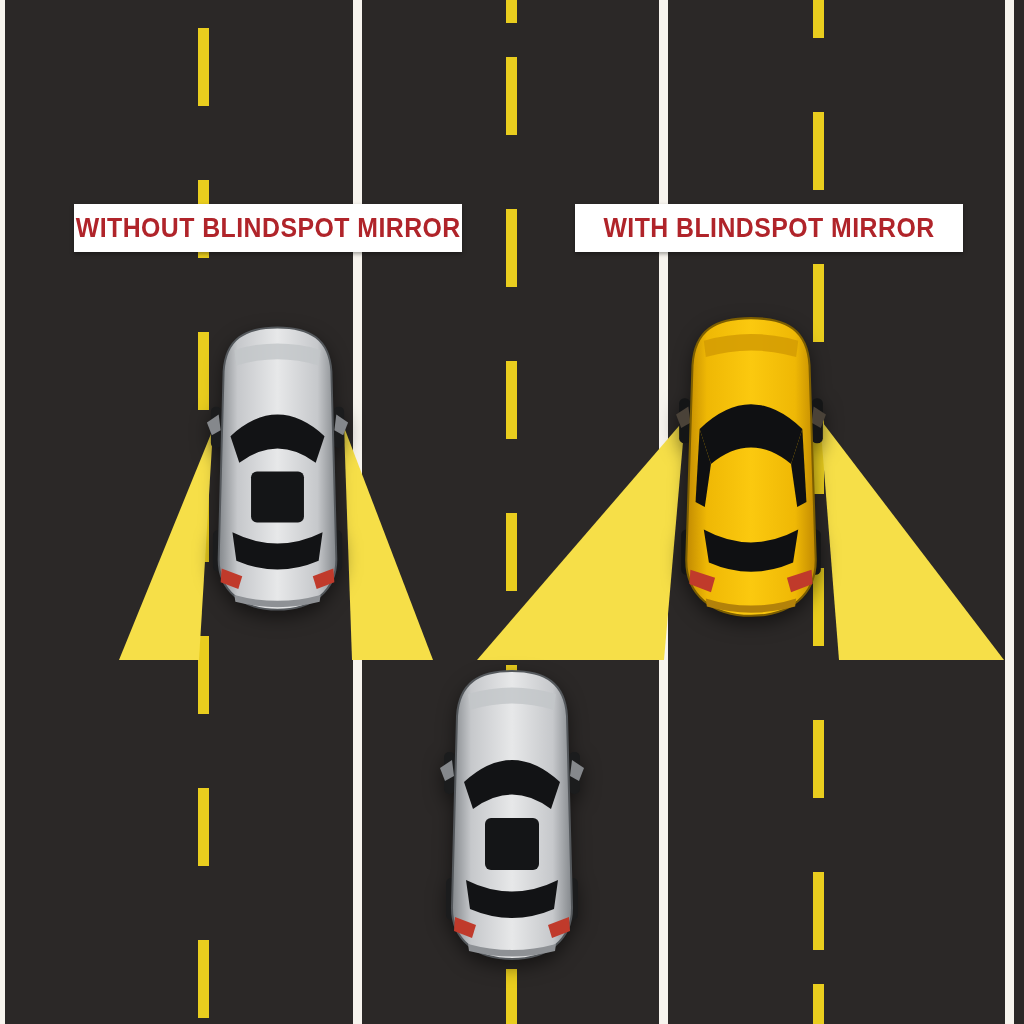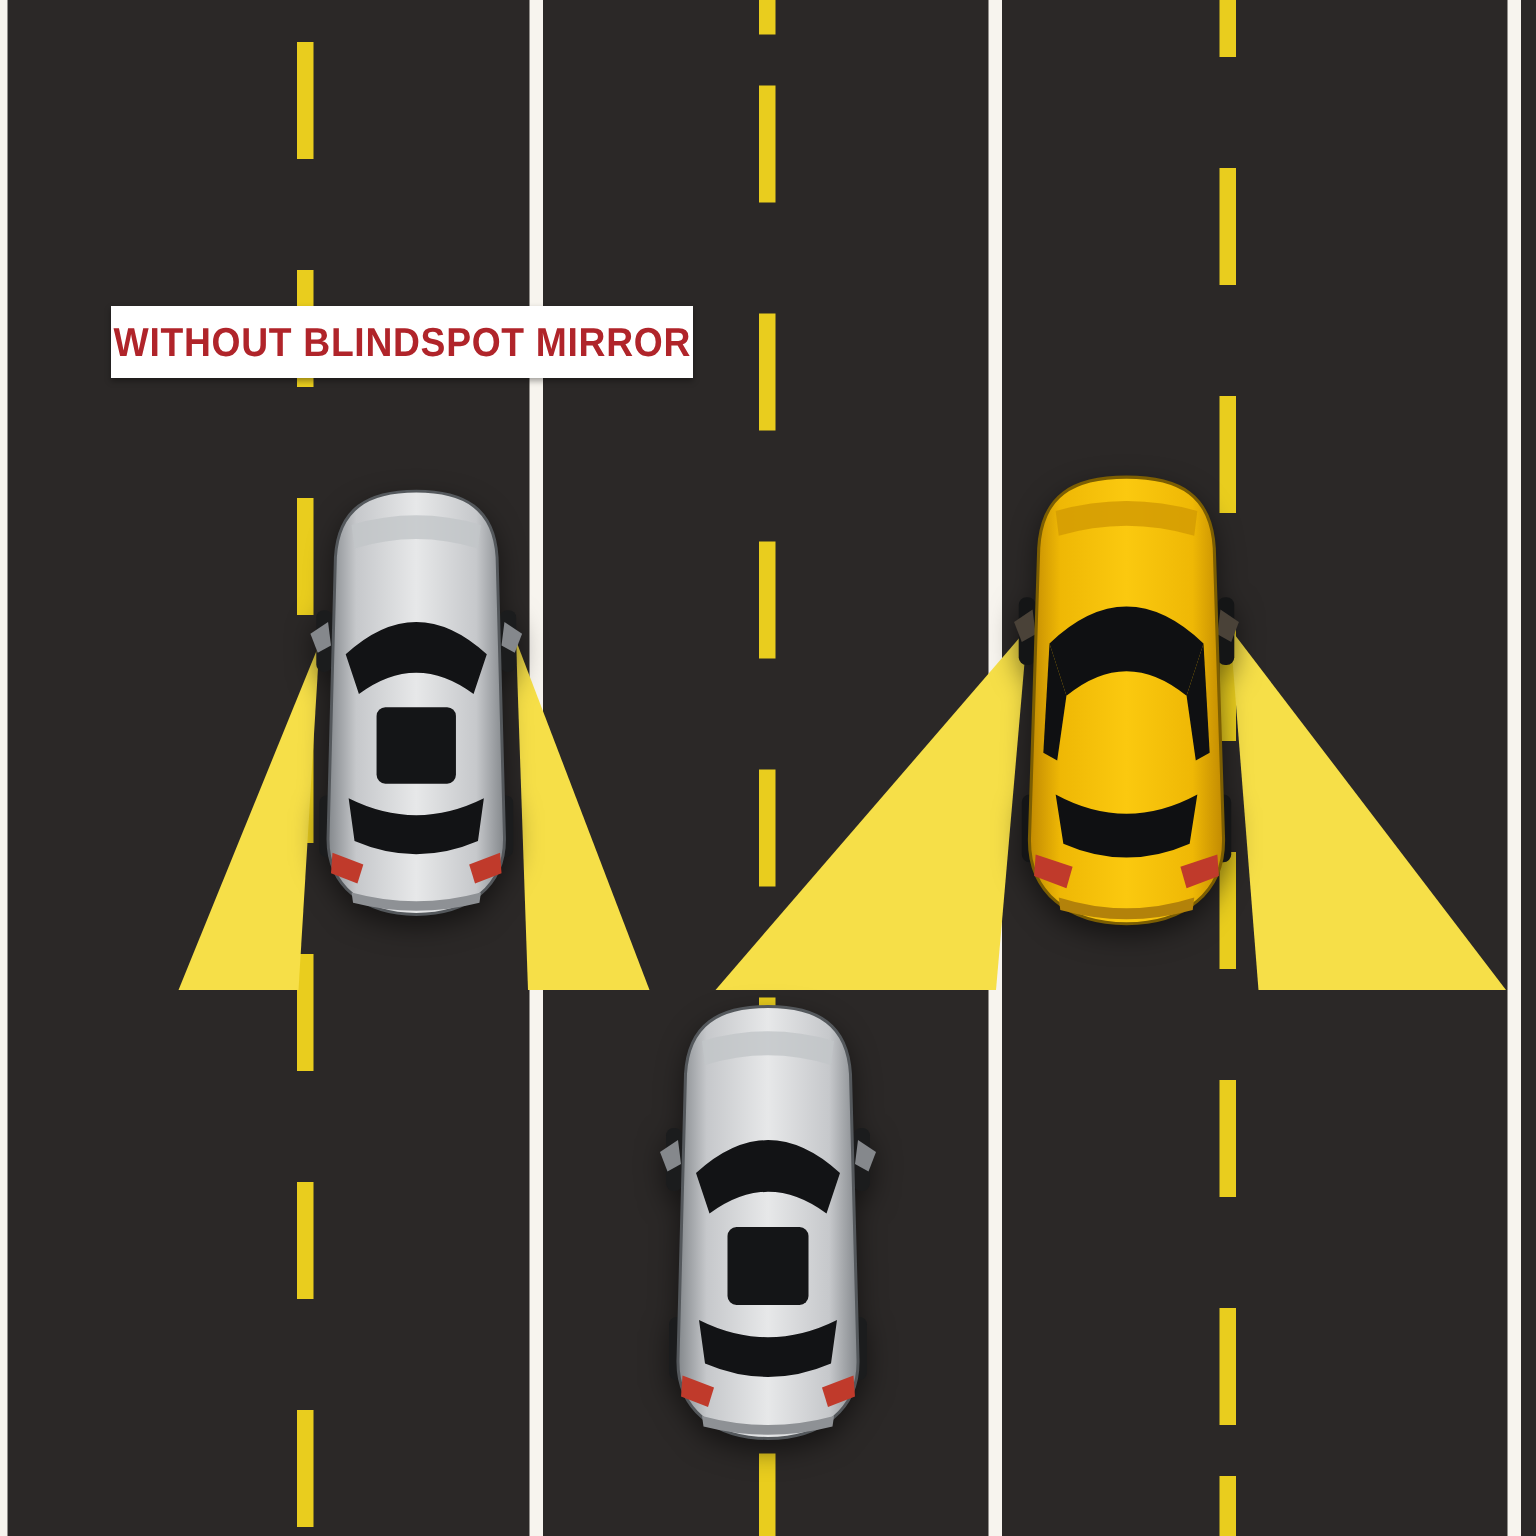--- a/index.html
+++ b/index.html
@@ -134,14 +134,17 @@
   <svg id="car-right" class="car" viewBox="0 0 150 300">
     <use href="#sym-yellow-car"></use>
   </svg>
   <svg id="car-bottom" class="car" viewBox="0 0 150 300">
     <use href="#sym-silver-car"></use>
   </svg>
 
   <div id="banner-left" class="banner">
     <span>WITHOUT BLINDSPOT MIRROR</span>
   </div>
+  <div id="banner-right" class="banner">
+    <span>WITH BLINDSPOT MIRROR</span>
+  </div>
 
 </div>
 
 </body></html>

